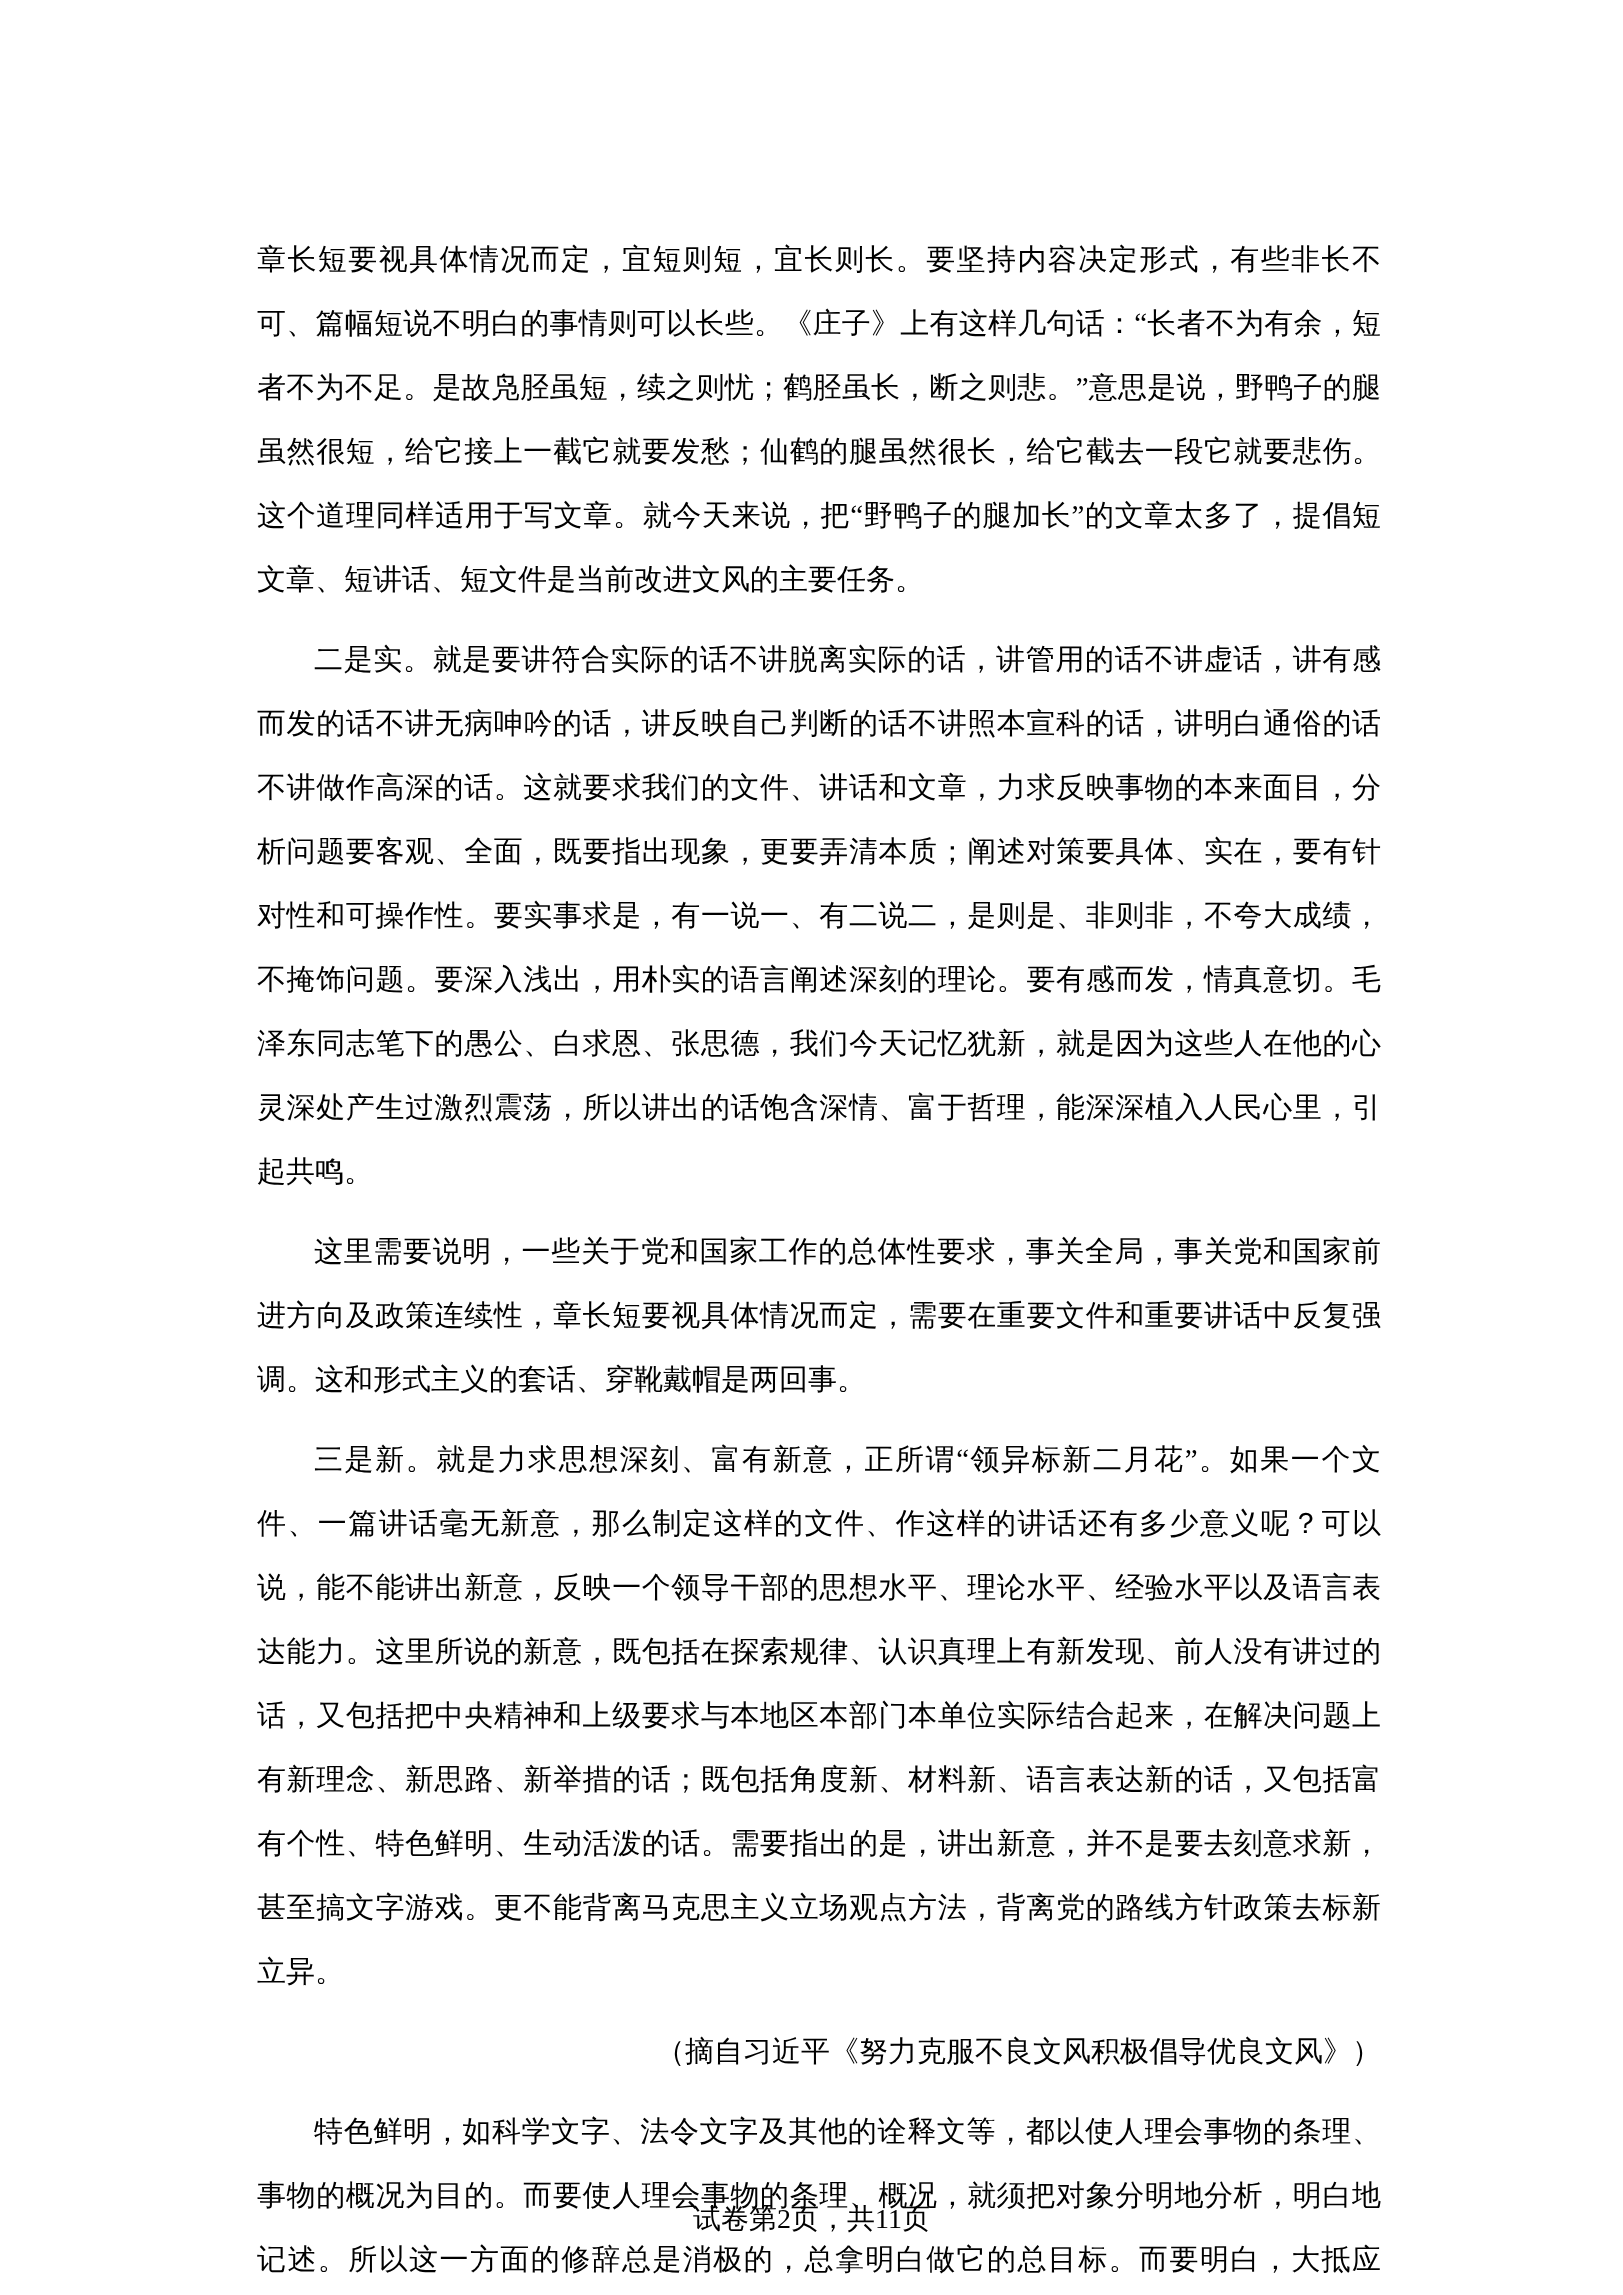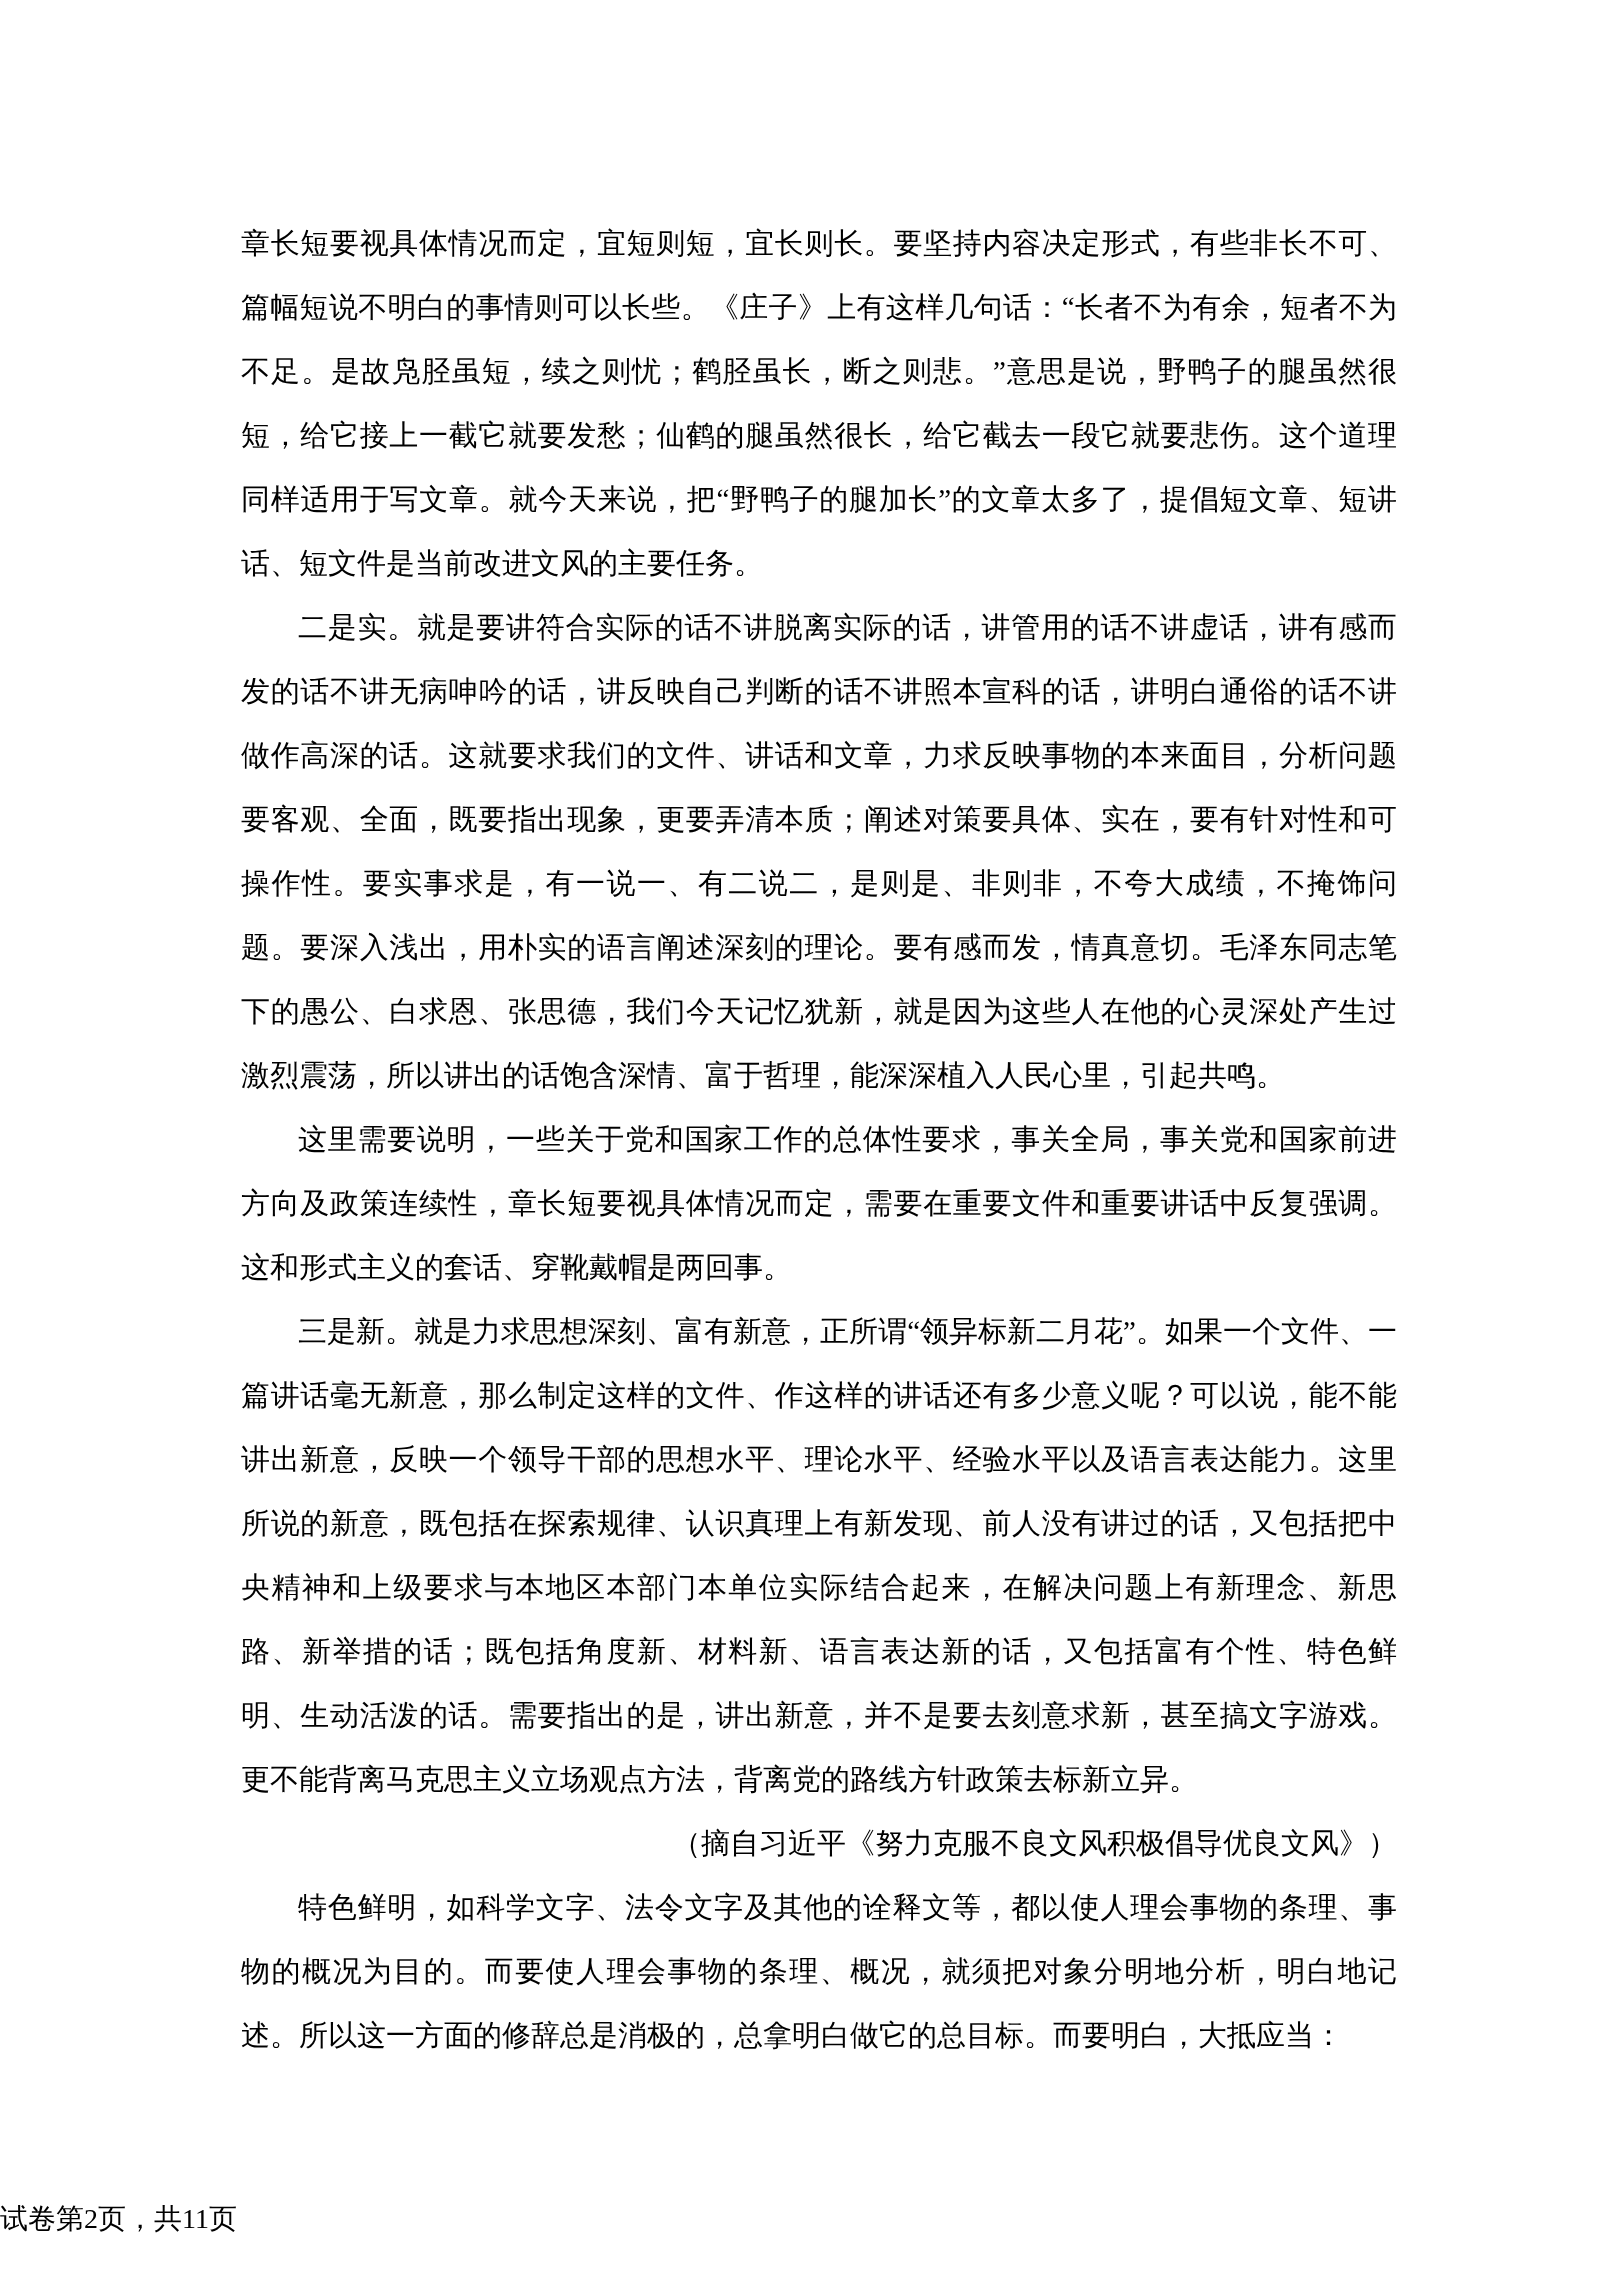--- a/index.html
+++ b/index.html
@@ -20,39 +20,39 @@
     position: absolute;
     left: 241px;
     top: 211px;
     width: 1156px;
     font-size: 29px;
     line-height: 64px;
     text-align: justify;
     text-justify: inter-character;
   }
   .body-text p {
-    margin: 0;
+    margin: 16px;
     padding: 0;
   }
   .indent {
     text-indent: 57px;
   }
   .align-right {
     text-align: left;
     text-align-last: right;
   }
   .heading-bold {
     font-weight: bold;
   }
   .page-footer {
     position: absolute;
     left: 0;
     top: 2198px;
     width: 1623px;
-    text-align: left;
+    text-align: center;
     font-size: 28px;
     line-height: 41px;
   }
 </style>
 </head>
 <body>
 
 <div class="page">
 
   <div class="body-text">

